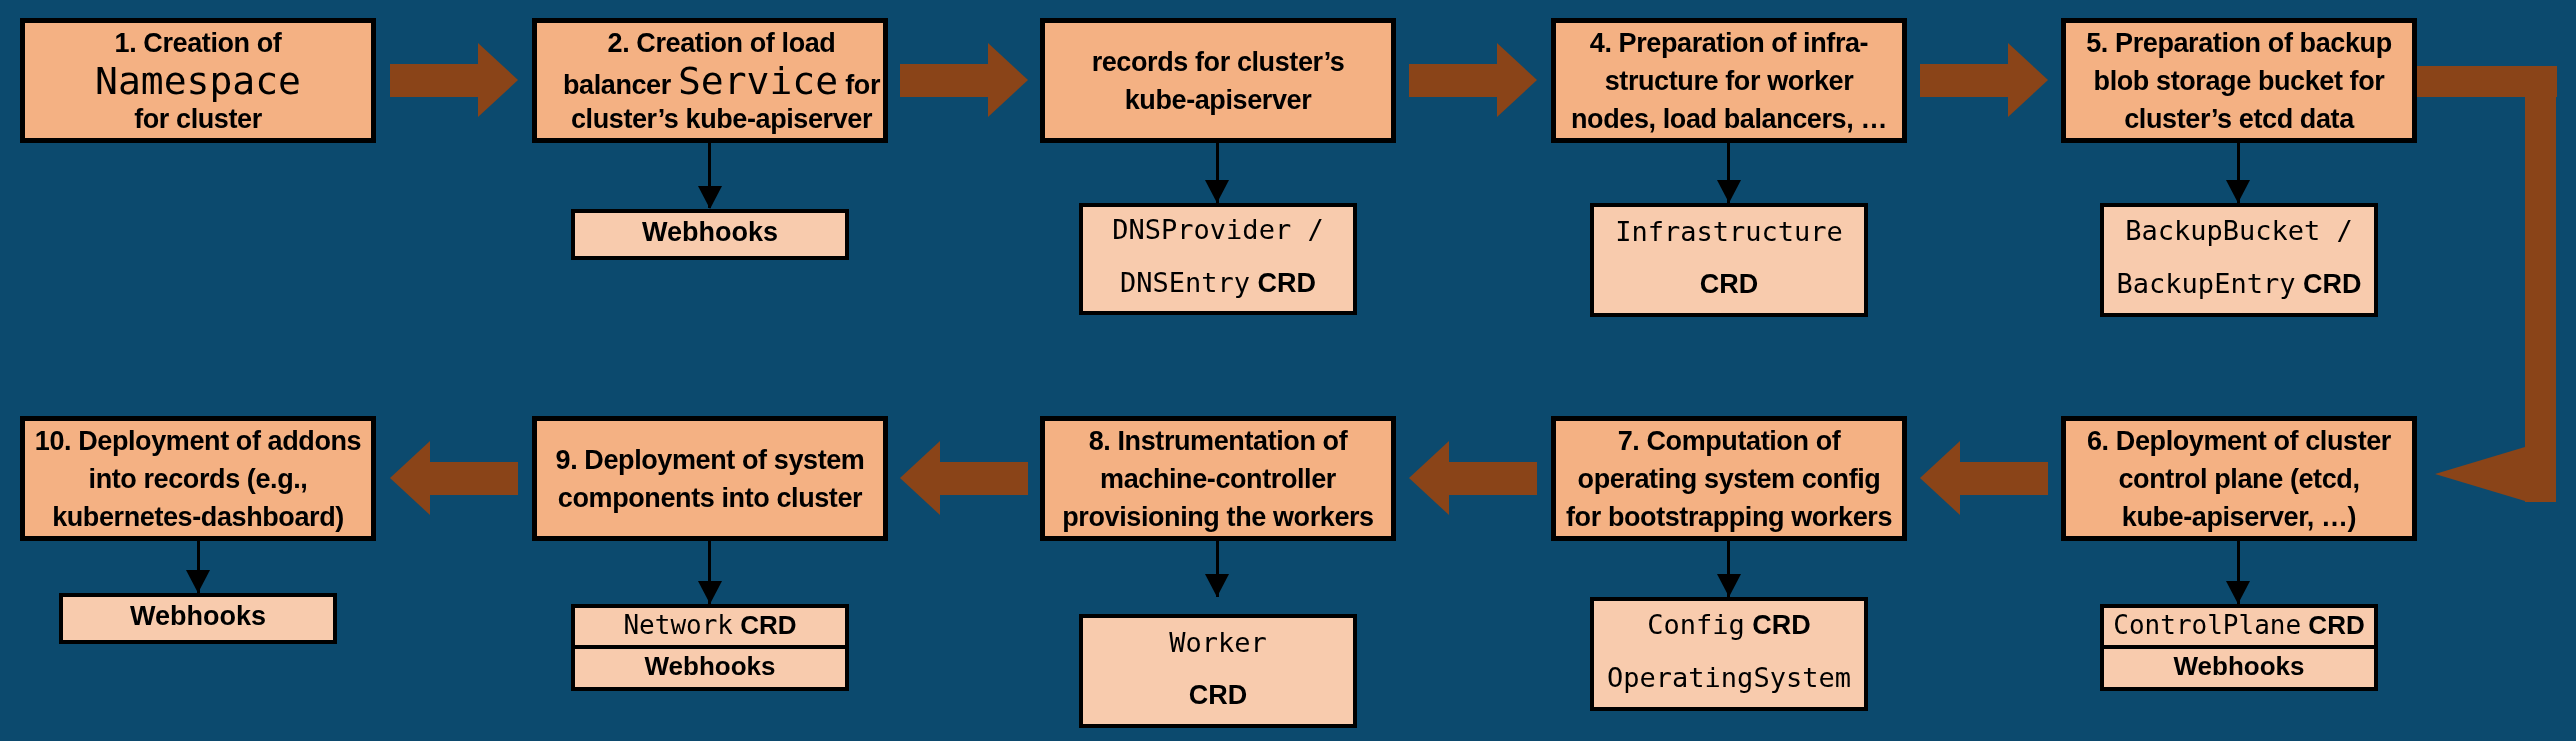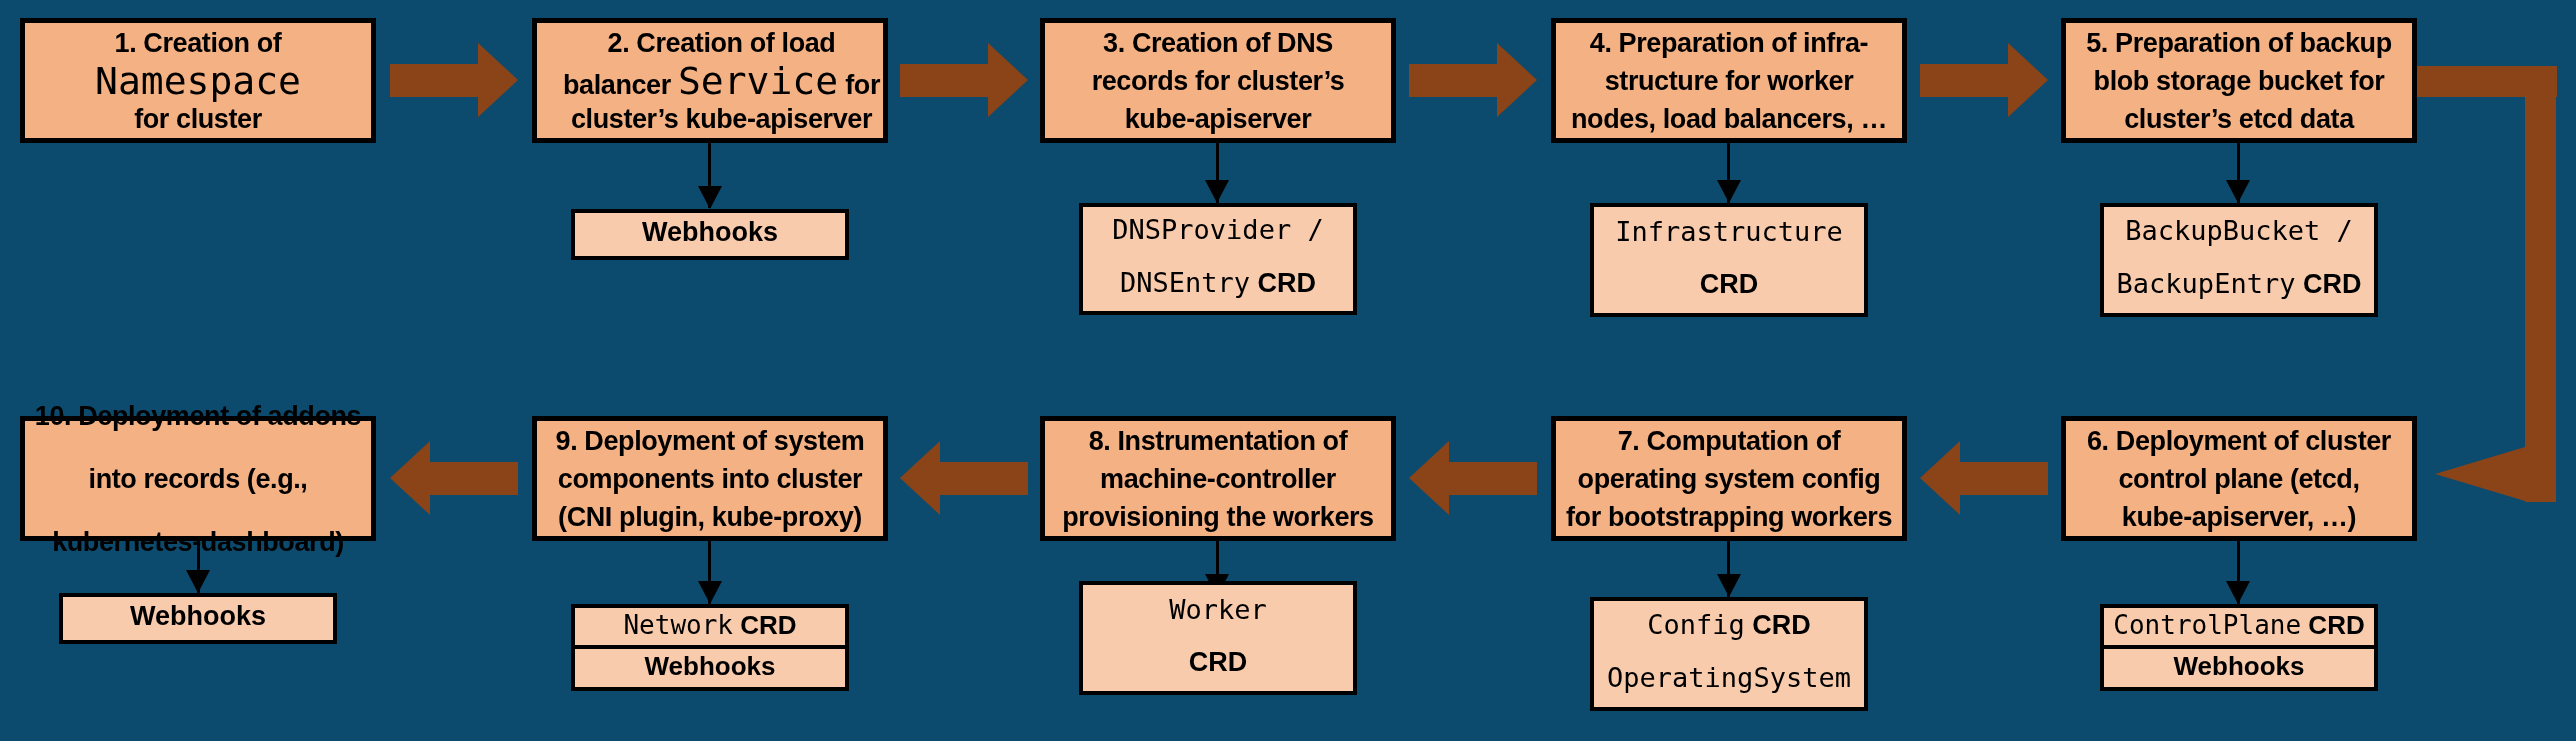--- a/index.html
+++ b/index.html
@@ -61,21 +61,20 @@
       <div class="line"><span class="sans">2. Creation of load</span></div>
       <div class="line"><span class="sans">balancer </span><span class="mono">Service</span><span class="sans"> for</span></div>
       <div class="line"><span class="sans">cluster’s kube-apiserver</span></div>
     </div>
     <div class="conn" style="left: 708px; top: 142px; height: 66px;"></div>
     <div class="connhead" style="left: 698px; top: 186px;"></div>
     <div class="subbox single" style="left: 571px; top: 209px; width: 278px; height: 51px;">
       <div class="subline"><span class="sans">Webhooks</span></div>
     </div>
     <div class="stepbox" style="left: 1040px; top: 18px; width: 356px; height: 125px;">
-      <div class="line"><span class="sans">3. Creation of DNS</span></div>
       <div class="line"><span class="sans">records for cluster’s</span></div>
       <div class="line"><span class="sans">kube-apiserver</span></div>
     </div>
     <div class="conn" style="left: 1216px; top: 142px; height: 61px;"></div>
     <div class="connhead" style="left: 1205px; top: 180px;"></div>
     <div class="subbox tall" style="left: 1079px; top: 203px; width: 278px; height: 112px;">
       <div class="subline"><span class="mono">DNSProvider /</span></div>
       <div class="subline"><span class="mono">DNSEntry</span><span class="sans"> CRD</span></div>
     </div>
     <div class="stepbox" style="left: 1551px; top: 18px; width: 356px; height: 125px;">
@@ -124,38 +123,37 @@
       <div class="subline"><span class="mono">Config</span><span class="sans"> CRD</span></div>
       <div class="subline"><span class="mono">OperatingSystem</span></div>
     </div>
     <div class="stepbox" style="left: 1040px; top: 416px; width: 356px; height: 125px;">
       <div class="line"><span class="sans">8. Instrumentation of</span></div>
       <div class="line"><span class="sans">machine-controller</span></div>
       <div class="line"><span class="sans">provisioning the workers</span></div>
     </div>
     <div class="conn" style="left: 1216px; top: 541px; height: 56px;"></div>
     <div class="connhead" style="left: 1205px; top: 574px;"></div>
-    <div class="subbox tall" style="left: 1079px; top: 581px; width: 278px; height: 114px;">
+    <div class="subbox tall" style="left: 1079px; top: 614px; width: 278px; height: 114px;">
       <div class="subline"><span class="mono">Worker</span></div>
       <div class="subline"><span class="sans">CRD</span></div>
     </div>
     <div class="stepbox" style="left: 532px; top: 416px; width: 356px; height: 125px;">
       <div class="line"><span class="sans">9. Deployment of system</span></div>
       <div class="line"><span class="sans">components into cluster</span></div>
-      <div class="line"><span class="sans">(CNI plugin, kube-proxy)</span></div>
     </div>
     <div class="conn" style="left: 708px; top: 541px; height: 63px;"></div>
     <div class="connhead" style="left: 698px; top: 581px;"></div>
     <div class="subbox stacked" style="left: 571px; top: 604px; width: 278px; height: 46px;">
       <div class="subline"><span class="mono">Network</span><span class="sans"> CRD</span></div>
     </div>
     <div class="subbox stacked" style="left: 571px; top: 645px; width: 278px; height: 46px;">
       <div class="subline"><span class="sans">Webhooks</span></div>
     </div>
-    <div class="stepbox" style="left: 20px; top: 416px; width: 356px; height: 125px; gap: 25px;">
+    <div class="stepbox" style="left: 20px; top: 416px; width: 356px; height: 125px;">
       <div class="line"><span class="sans">10. Deployment of addons</span></div>
       <div class="line"><span class="sans">into records (e.g.,</span></div>
       <div class="line"><span class="sans">kubernetes-dashboard)</span></div>
     </div>
     <div class="conn" style="left: 197px; top: 541px; height: 52px;"></div>
     <div class="connhead" style="left: 186px; top: 570px;"></div>
     <div class="subbox single" style="left: 59px; top: 593px; width: 278px; height: 51px;">
       <div class="subline"><span class="sans">Webhooks</span></div>
     </div>
     <div class="arrow right" style="left: 390px; top: 5.7px;">

